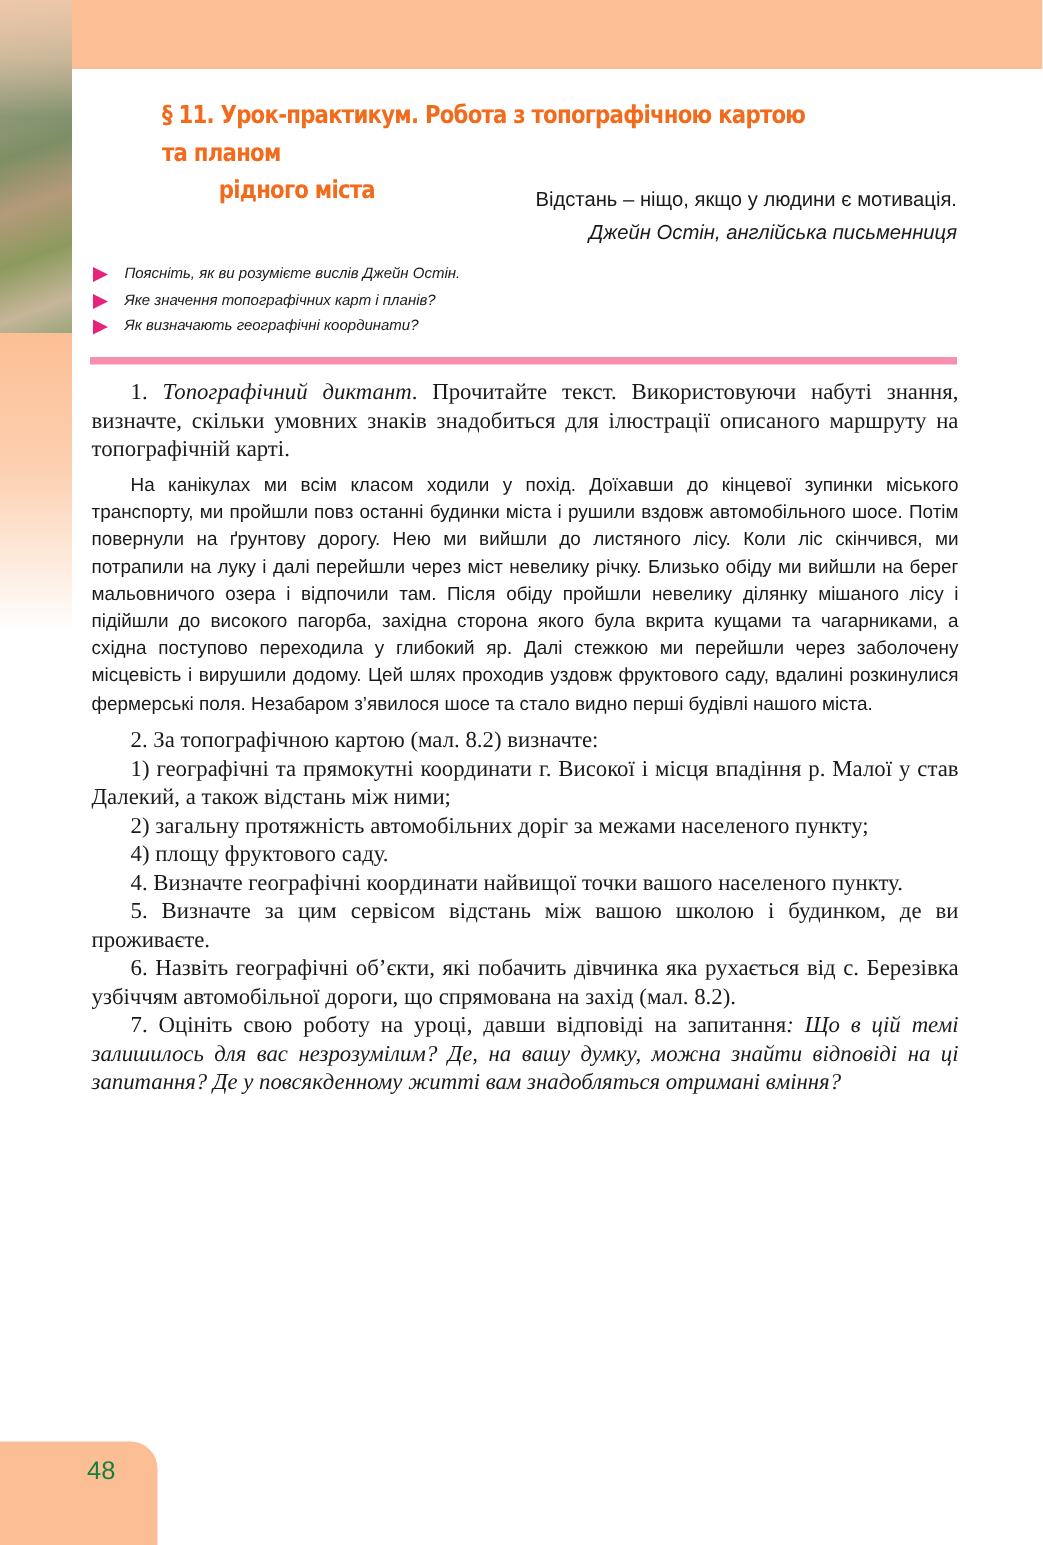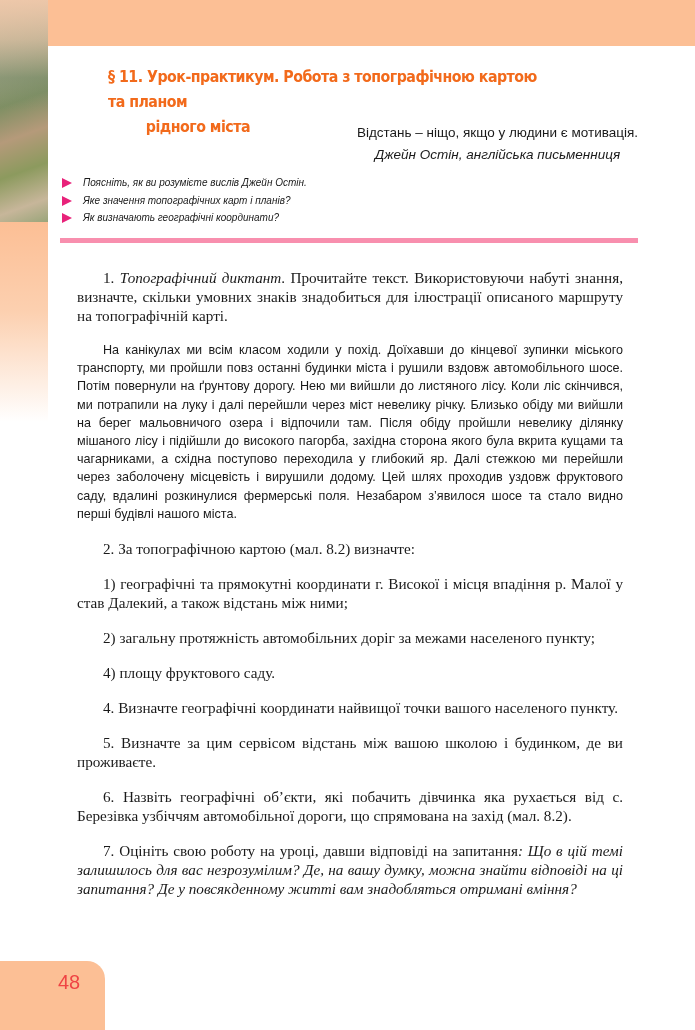--- a/index.html
+++ b/index.html
@@ -22,21 +22,21 @@
       background: linear-gradient(180deg, #fcbf95 0%, #fcd0b0 45%, #ffffff 100%);
     }
     .title {
       position: absolute; left: 108px; top: 64px; width: 520px;
       font-family: "DejaVu Sans", sans-serif; font-weight: bold;
       font-size: 16.5px; line-height: 25px; color: #f26a1b;
       letter-spacing: -0.6px; transform: scaleX(0.86); transform-origin: left top;
     }
     .title .line2 { display: block; padding-left: 44px; }
     .epigraph {
-      position: absolute; right: 57px; top: 122px; text-align: center;
+      position: absolute; right: 57px; top: 122px; text-align: right;
       font-family: "Liberation Sans", sans-serif; font-size: 13.5px; line-height: 22px;
     }
     .epigraph .author { font-style: italic; }
     .questions {
       position: absolute; left: 60px; top: 174px; list-style: none; margin: 0; padding: 0;
       font-family: Liberation Sans, sans-serif; font-style: italic; font-size: 10px; line-height: 17.5px;
     }
     .questions li { position: relative; padding-left: 23px; }
     .questions .tri {
       position: absolute; left: 2px; top: 4px; width: 0; height: 0;
@@ -44,34 +44,34 @@
       border-left: 10px solid #e8227a;
     }
     .divider {
       position: absolute; left: 60px; top: 238px; width: 578px; height: 5px; background: #f88fae;
     }
     .content {
       position: absolute; left: 61px; top: 252px; width: 578px;
       font-family: "Liberation Serif", serif; font-size: 15.2px; line-height: 19px;
       text-align: justify;
     }
-    .content p { margin: 16px; text-indent: 26px; }
+    .content p { margin: 0; text-indent: 26px; }
     .content .it { font-style: italic; }
     .dictation {
       font-family: "Liberation Sans", sans-serif; font-size: 12.6px; line-height: 18.2px;
       margin: 5px 0 6px 0;
     }
     .dictation p { text-indent: 26px; }
     .page-tab {
       position: absolute; left: 0; top: 961px; width: 105px; height: 69px;
       background: #fcbf95; border-top-right-radius: 18px;
     }
     .page-num {
       position: absolute; left: 58px; top: 971px;
-      font-family: "Liberation Sans", sans-serif; font-size: 20px; color: #ef4444;
+      font-family: "Liberation Sans", sans-serif; font-size: 17px; color: #15803d;
     }
   </style>
 </head>
 <body>
 
 <div class="photo"></div>
 <div class="header-band"></div>
 <div class="side-strip"></div>
 
 <h1 class="title" style="margin:0;">

